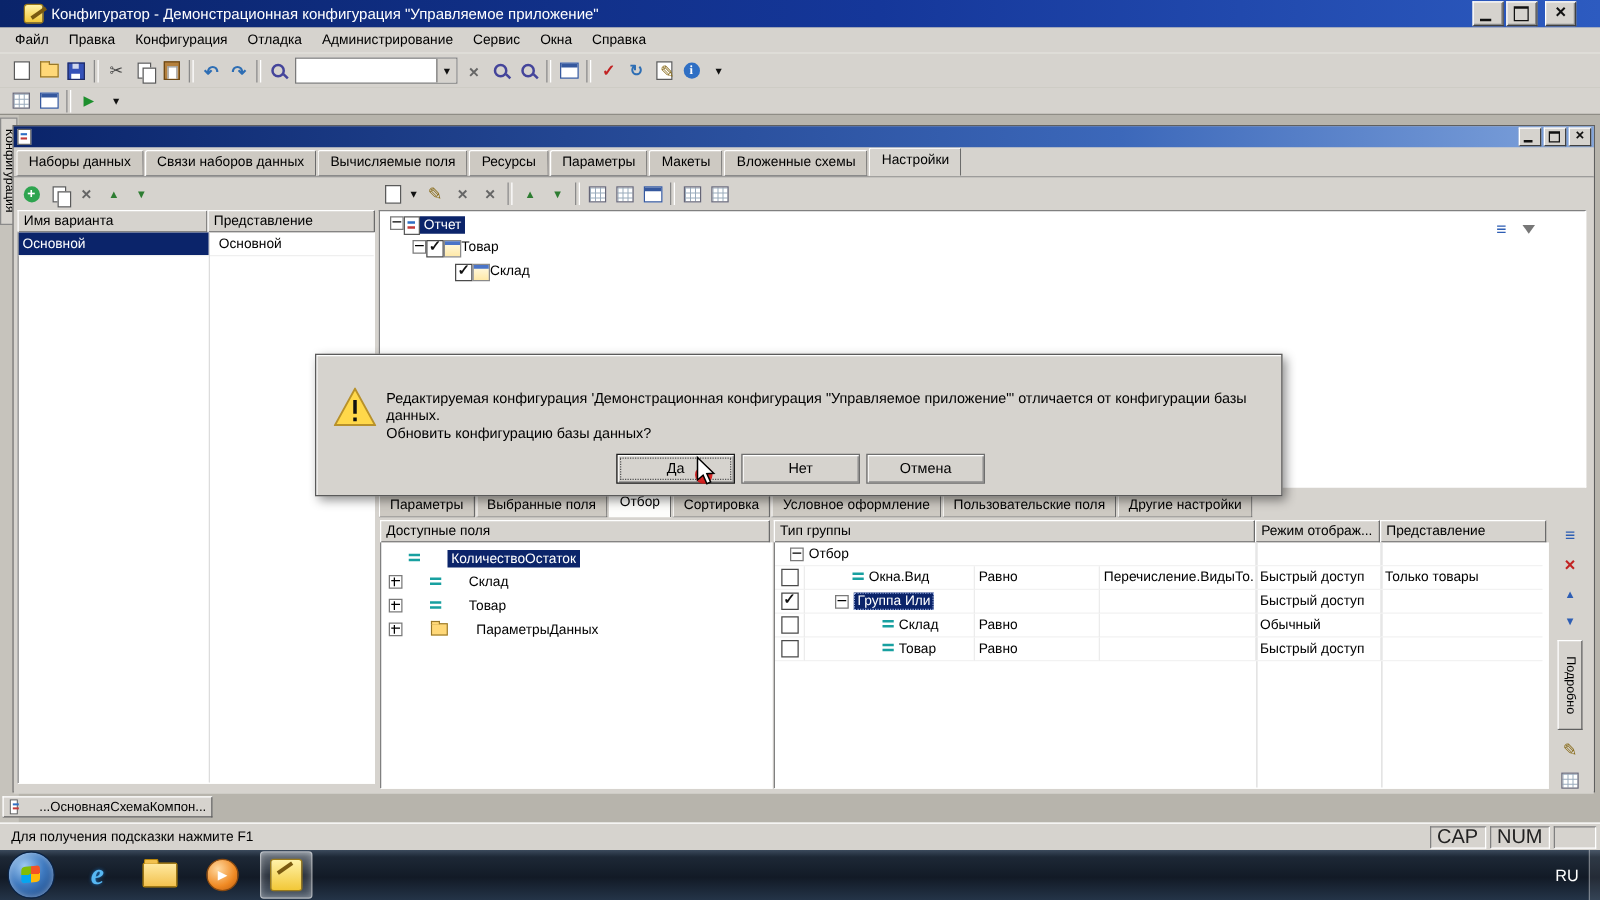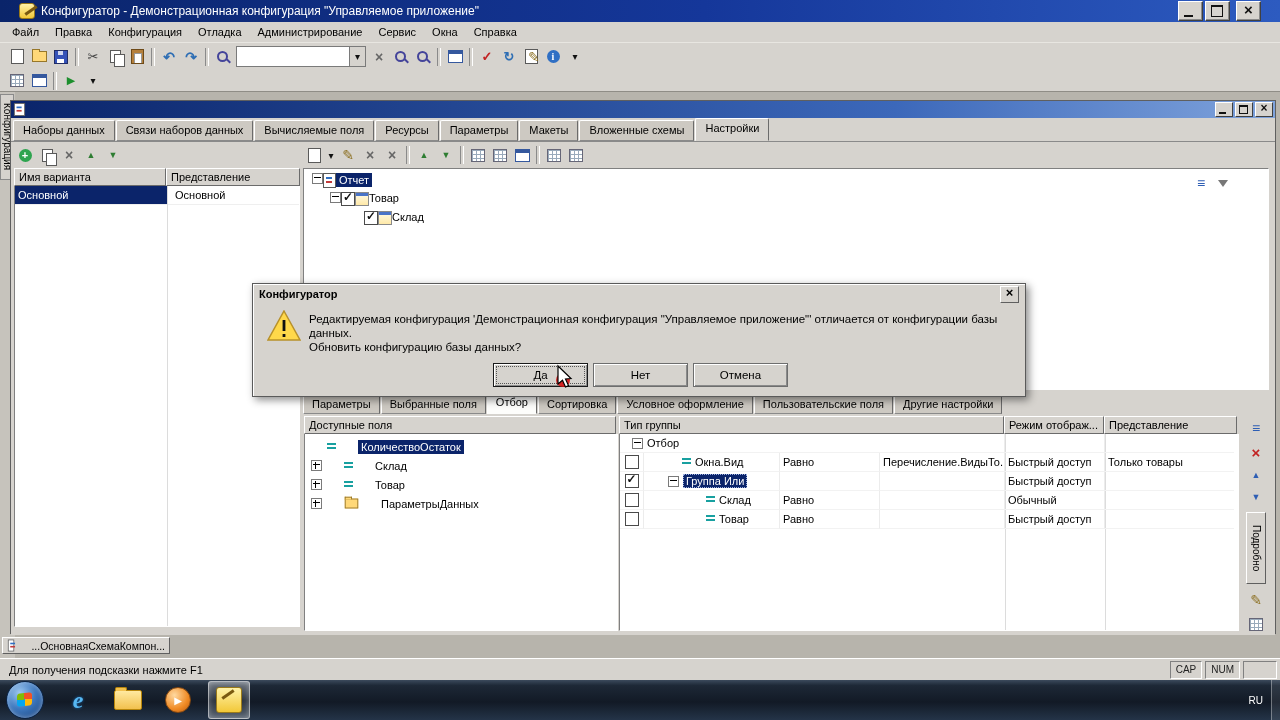--- a/index.html
+++ b/index.html
@@ -143,37 +143,37 @@
   .rstrip{left:1234px;top:274px;width:22px;height:216px;display:flex;flex-direction:column;align-items:center;gap:8px;padding-top:4px;box-sizing:border-box}
   .vbtn{width:18px;height:72px;background:#d6d3ce;border:1px solid;border-color:#fff #5f5f5f #5f5f5f #fff;
         writing-mode:vertical-rl;font-size:10px;display:flex;align-items:center;justify-content:center}
 
   
   .mintab{left:2px;top:637px;width:168px;height:17px;background:#d6d3ce;border:1px solid;border-color:#fff #5f5f5f #5f5f5f #fff;display:flex;align-items:center;gap:16px;padding:0 4px;box-sizing:border-box;font-size:10.5px;white-space:nowrap;overflow:hidden}
 
   
   .statusbar{left:0;top:658px;width:1280px;height:22px;background:#d6d3ce;border-top:1px solid #fff;display:flex;align-items:center;box-sizing:border-box;padding:0 3px}
   .status-hint{flex:0 0 auto;padding:2px 6px}
-  .scell{height:16px;border:1px solid;border-color:#808080 #fff #fff #808080;display:flex;align-items:center;justify-content:center;padding:0 5px;margin-left:3px;font-size:10px;color:#222}
+  .scell{height:16px;border:1px solid;border-color:#808080 #fff #fff #808080;display:flex;align-items:center;justify-content:center;padding:0 5px;margin-left:3px;font-size:16px;color:#222}
 
   
   .taskbar{left:0;top:680px;width:1280px;height:40px;background:linear-gradient(180deg,#3b4a5c 0%,#1d2836 14%,#121a26 55%,#243448 100%);display:flex;align-items:center;box-sizing:border-box}
   .orb{width:36px;height:36px;border-radius:50%;margin:0 14px 0 6px;position:relative;
        background:radial-gradient(circle at 35% 30%,#9ec8f0 0%,#3f7ac0 45%,#123a75 100%);border:1px solid #0b2344;box-shadow:inset 0 0 5px rgba(255,255,255,.5)}
   .orb .flag{position:absolute;left:10px;top:11px;width:15px;height:13px;border-radius:3px;
        background:conic-gradient(#f35325 0 25%,#ffba08 0 50%,#05a6f0 0 75%,#81bc06 0 100%);transform:skewY(-6deg)}
   .tb-icon{width:40px;height:36px;display:flex;align-items:center;justify-content:center;margin-right:10px}
   .tb-active{background:linear-gradient(180deg,rgba(255,255,255,.35),rgba(255,255,255,.12) 50%,rgba(255,255,255,.22));border:1px solid rgba(255,255,255,.55);border-radius:3px;box-shadow:inset 0 0 6px rgba(255,255,255,.35)}
   .ie-e{font:italic bold 24px "Liberation Serif",serif;color:#57b7f2;text-shadow:0 0 3px #1d6eb8}
   .tb-folder{width:26px;height:18px;background:linear-gradient(#ffe9a0,#f2c14e);border:1px solid #b8860b;border-radius:2px;position:relative}
   .tb-folder::before{content:"";position:absolute;left:0;top:-4px;width:10px;height:3px;background:#f2c14e;border:1px solid #b8860b;border-bottom:none;border-radius:2px 2px 0 0}
   .tb-wmp{width:24px;height:24px;border-radius:50%;background:radial-gradient(circle at 35% 30%,#ffd9a0,#f08a24 60%,#b85a10);border:1px solid #8a4a10;color:#fff;font-size:10px;display:flex;align-items:center;justify-content:center}
   .tb-1c{width:24px;height:24px;background:linear-gradient(#fff2a8,#f2c838);border:1px solid #9a7a1a;border-radius:3px;position:relative}
   .tb-1c::before{content:"";position:absolute;left:4px;top:5px;width:14px;height:3px;background:#7a5a10;transform:rotate(-35deg)}
-  .tb-lang{color:#fff;font-size:10px;margin-left:auto;padding:4px 8px}
+  .tb-lang{color:#fff;font-size:13px;margin-left:auto;padding:4px 8px}
   .tb-showdesk{width:8px;height:40px;border-left:1px solid rgba(255,255,255,.35);background:rgba(255,255,255,.08)}
 
   
   .dialog{left:252px;top:283px;width:772px;height:112px;background:#d6d3ce;border:1px solid #5a5a5a;
           box-shadow:3px 3px 8px rgba(0,0,0,.45), inset 1px 1px 0 #fff;z-index:50}
   .dlg-title{height:20px;display:flex;align-items:center;padding:0 6px;font-weight:bold}
   .dlg-x{margin-left:auto;width:17px;height:15px;position:relative;background:#d6d3ce;border:1px solid;border-color:#fff #5f5f5f #5f5f5f #fff}
   .dlg-x::before{content:"×";position:absolute;left:0;right:0;top:-2px;text-align:center;font-size:13px;font-weight:bold}
   .dlg-text{position:absolute;left:56px;top:28px;width:704px;line-height:14px;font-size:11.5px}
   .btn{position:absolute;top:79px;width:93px;height:22px;background:#d6d3ce;border:1px solid #6e6e6e;
@@ -536,24 +536,20 @@
         <span class="tb-wmp">▶</span>
       </span>
     <span class="tb-icon tb-active">
         <span class="tb-1c"></span>
       </span>
     <span class="tb-lang">RU</span>
     <span class="tb-showdesk"></span>
   </div>
 
   <div class="abs dialog">
-    <div class="dlg-title">
-      <span>Конфигуратор</span>
-      <span class="dlg-x"></span>
-    </div>
     <svg class="abs" style="left:14px;top:26px" width="34" height="31" viewBox="0 0 34 31">
       <path d="M17 1 L33 30 L1 30 Z" fill="#ffd84a" stroke="#b8912a" stroke-width="1.5"></path>
       <rect x="15.6" y="10" width="2.8" height="11" fill="#111"></rect>
       <rect x="15.6" y="24" width="2.8" height="3" fill="#111"></rect>
     </svg>
     <div class="dlg-text">
       <div>Редактируемая конфигурация 'Демонстрационная конфигурация "Управляемое приложение"' отличается от конфигурации базы данных.</div>
       <div>Обновить конфигурацию базы данных?</div>
     </div>
     <div class="btn default" style="left:240px">Да</div>

